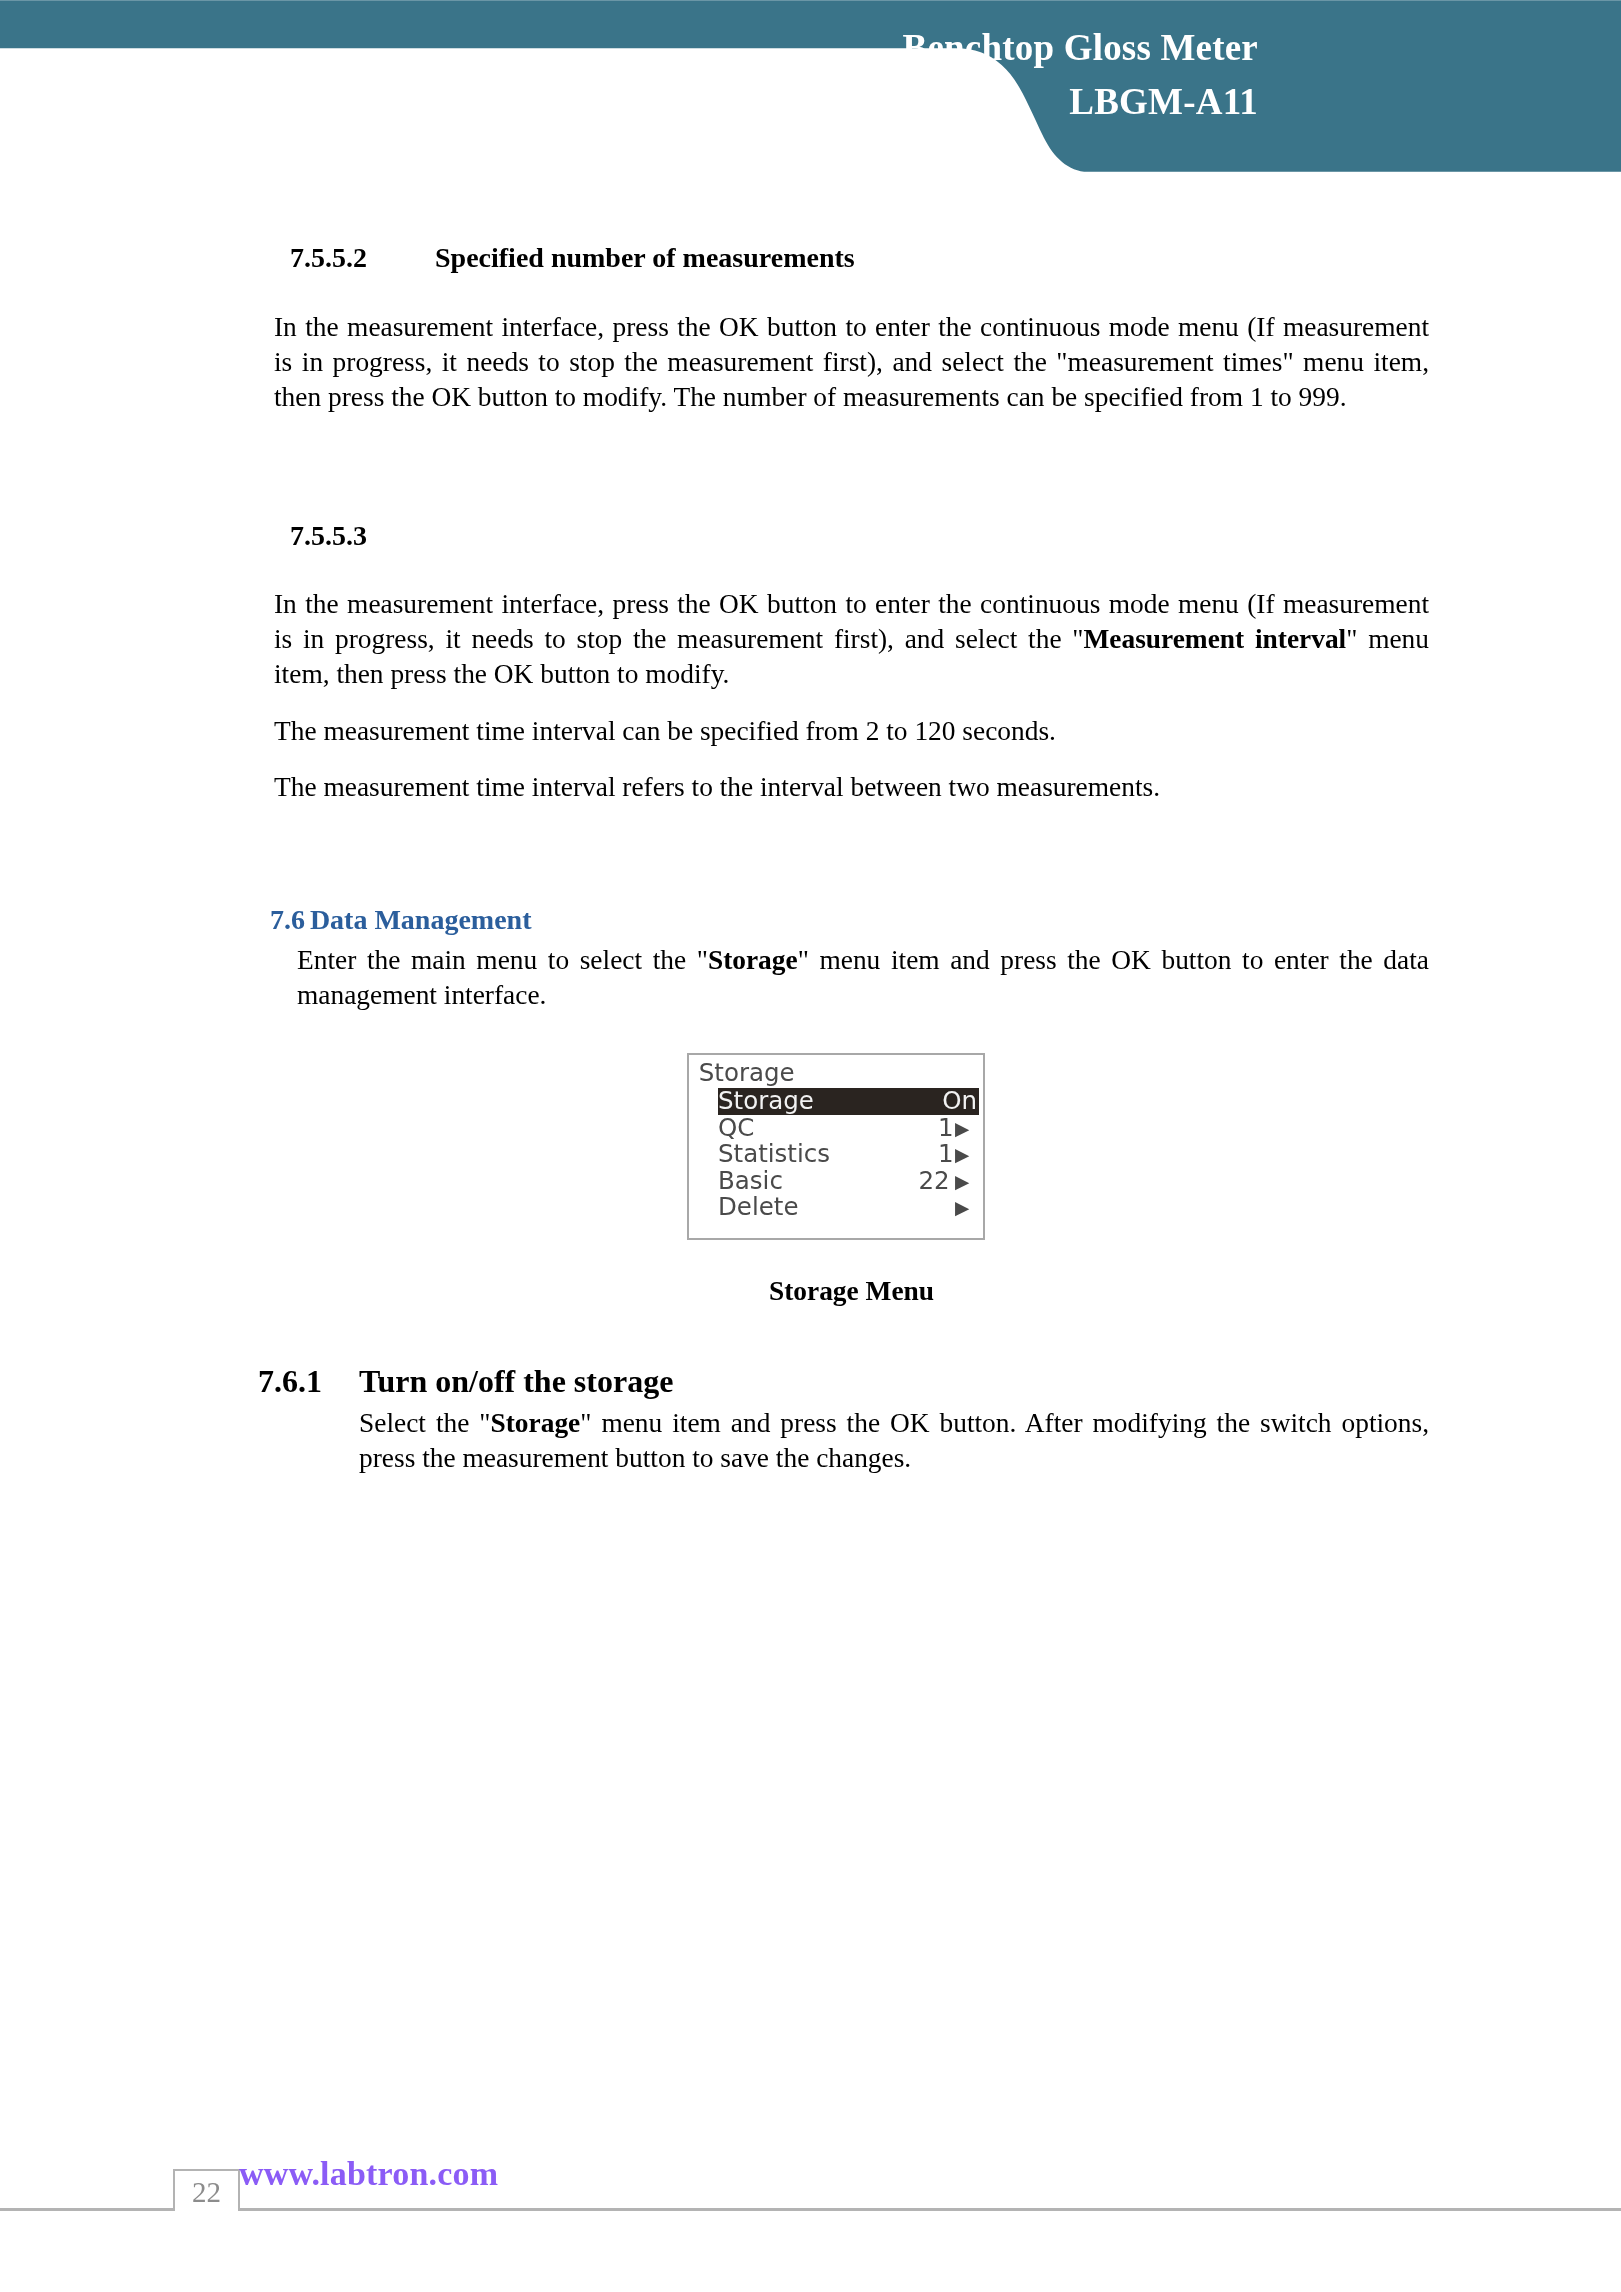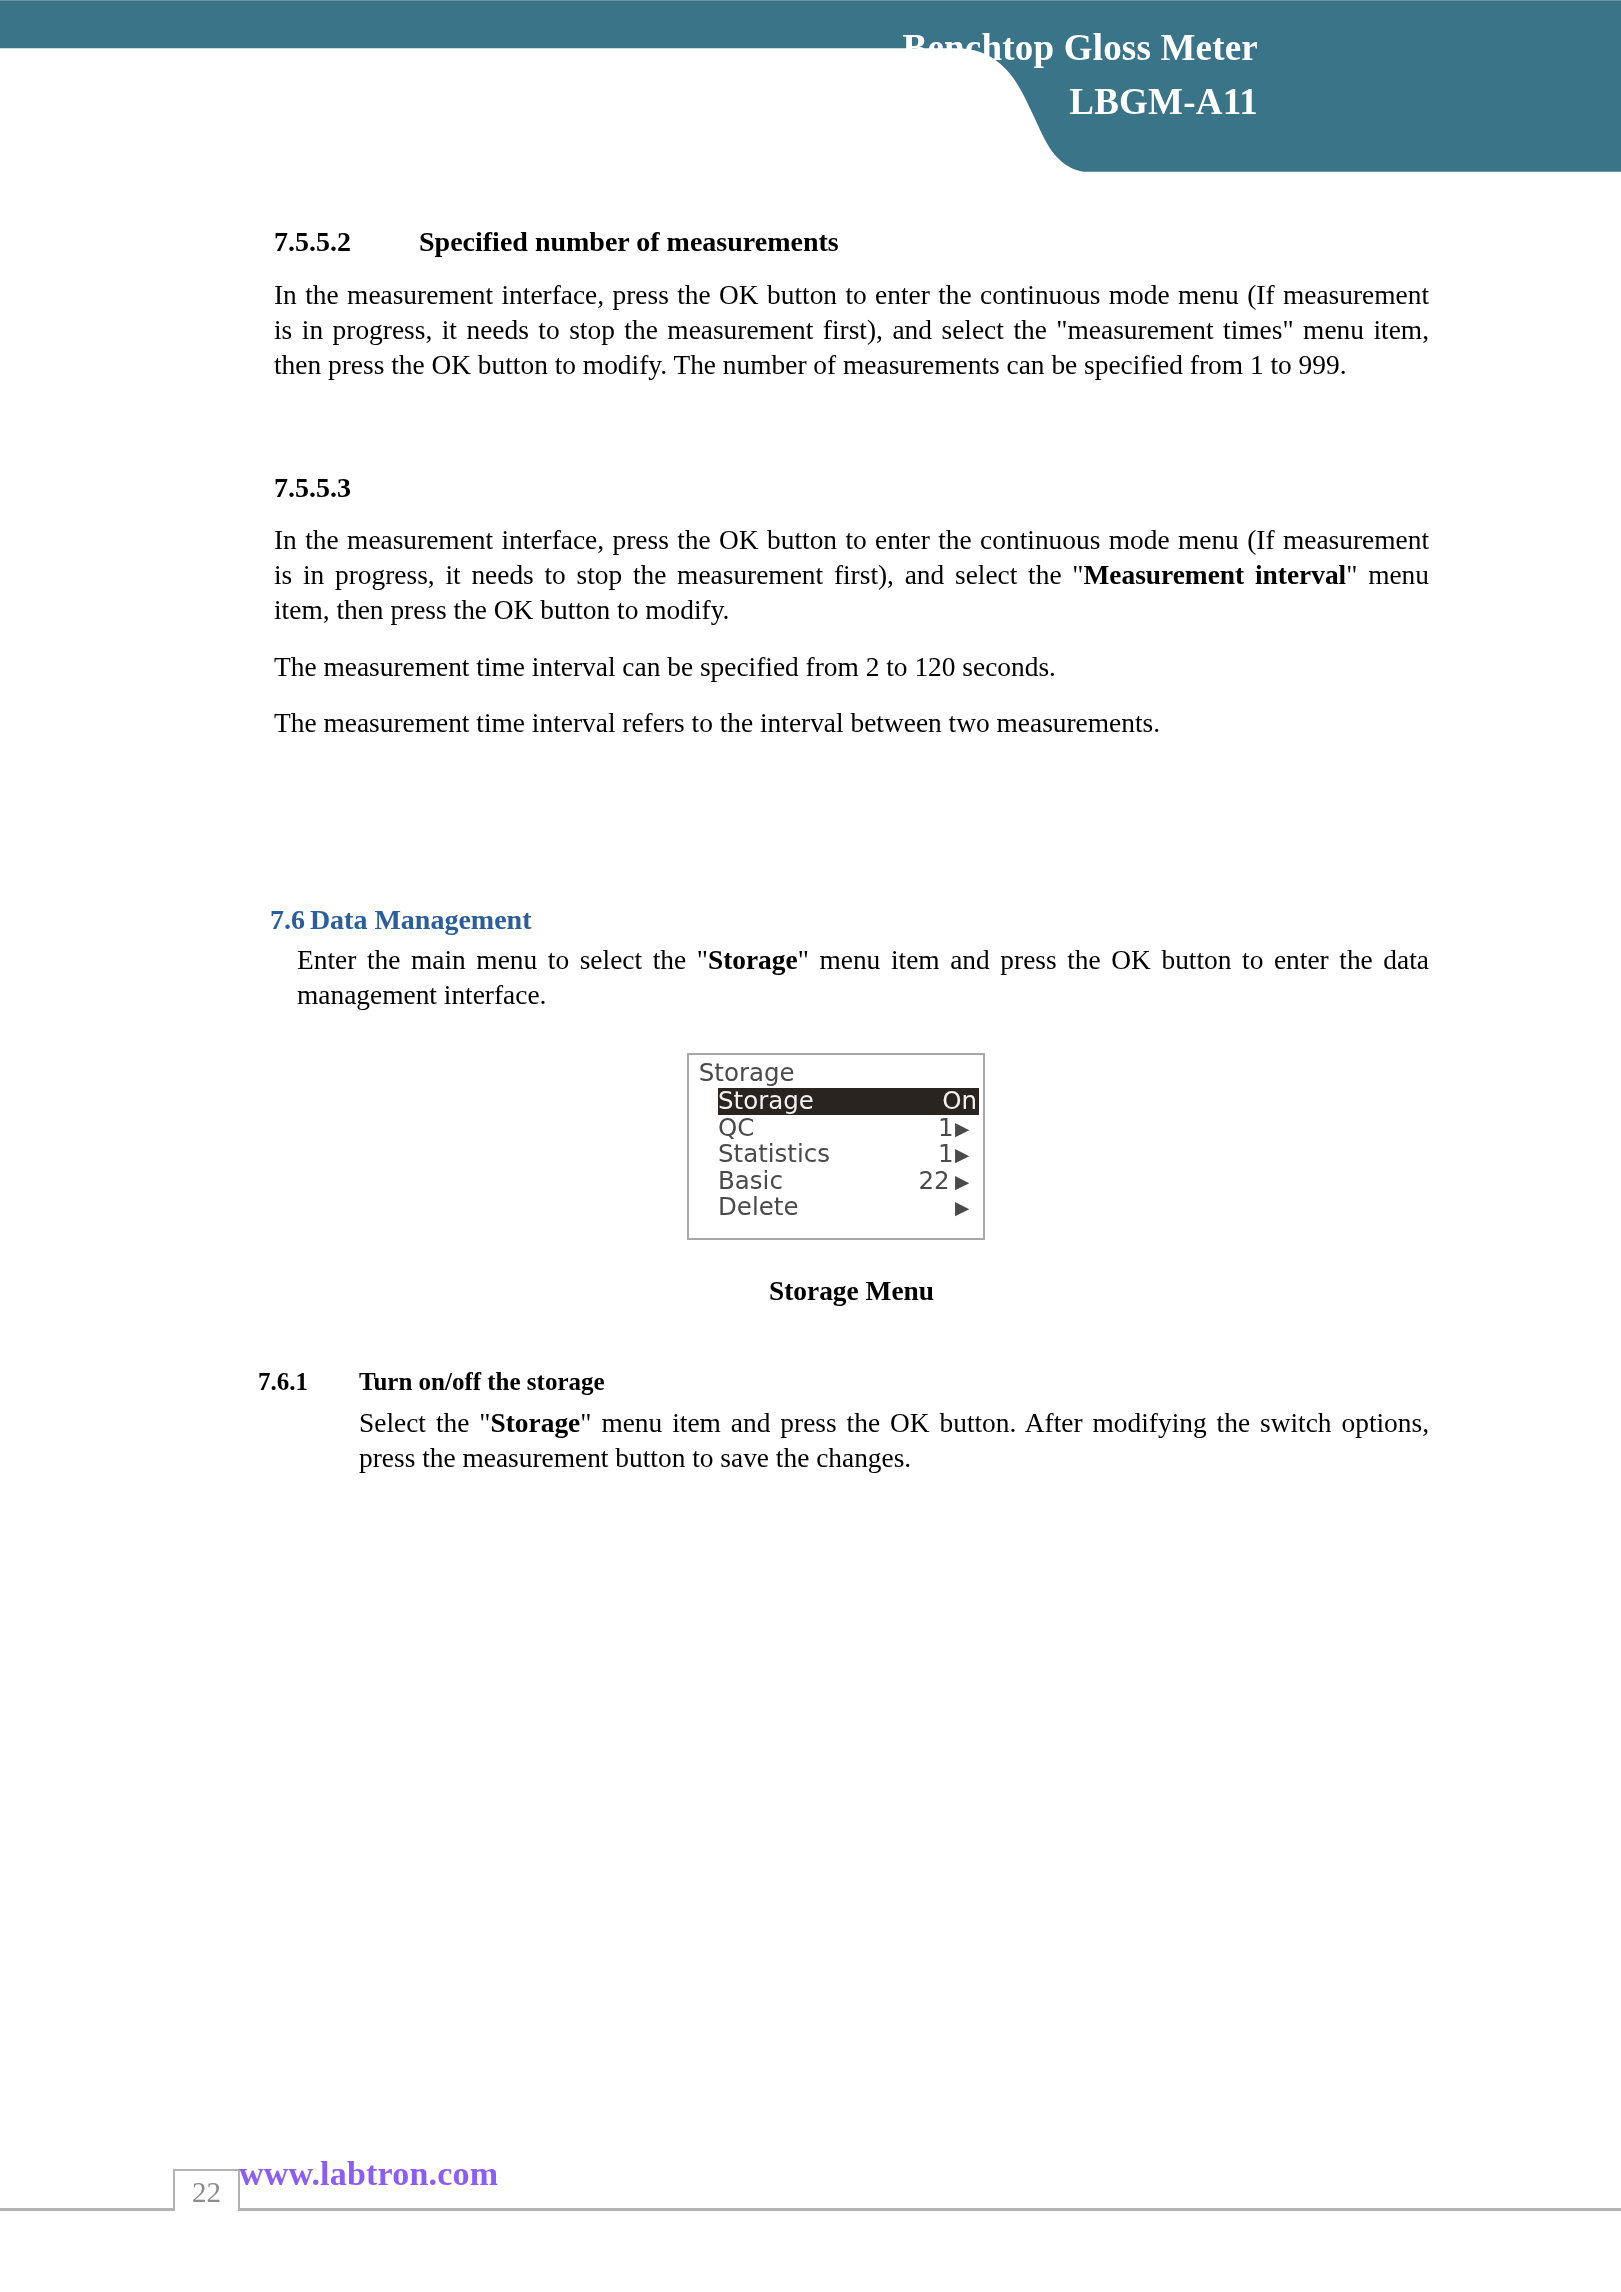--- a/index.html
+++ b/index.html
@@ -54,21 +54,21 @@
 
   
   .content {
     position: absolute;
     left: 274px;
     top: 225px;
     width: 1155px;
   }
 
   h3.sec-head {
-    margin: 0;
+    margin: 16px;
     font-size: 28px;
     font-weight: bold;
     line-height: 33px;
     display: flex;
   }
   h3.sec-head .num {
     width: 145px;
     flex: 0 0 145px;
   }
   h3.sec-head .ttl {
@@ -188,21 +188,21 @@
     font-size: 27.4px;
     font-weight: bold;
     font-family: "Liberation Serif", "DejaVu Serif", serif;
   }
 
   
   .h761 {
     position: absolute;
     left: 258px;
     top: 1364px;
-    font-size: 25px;
+    font-size: 32px;
     font-weight: bold;
     line-height: 35px;
     display: flex;
     white-space: nowrap;
   }
   .h761 .num { width: 101px; flex: 0 0 101px; }
 
   .p761 {
     position: absolute;
     left: 359px;

